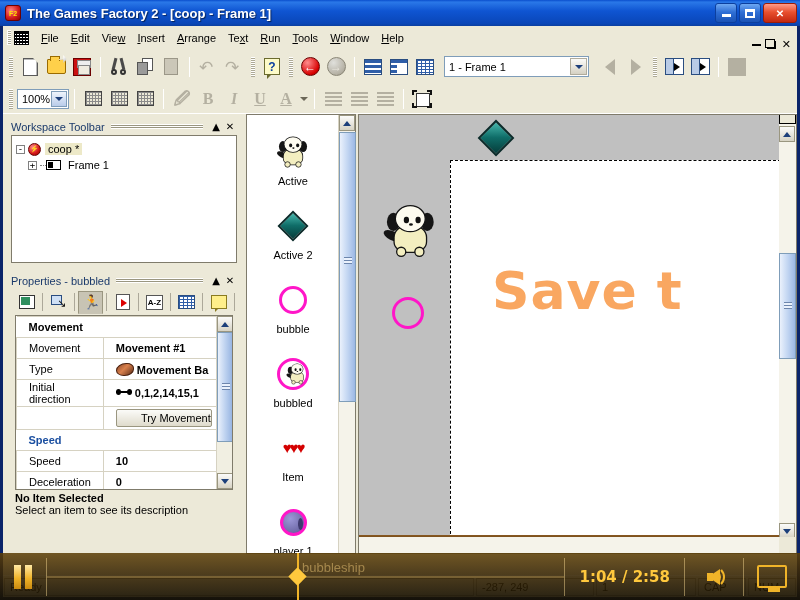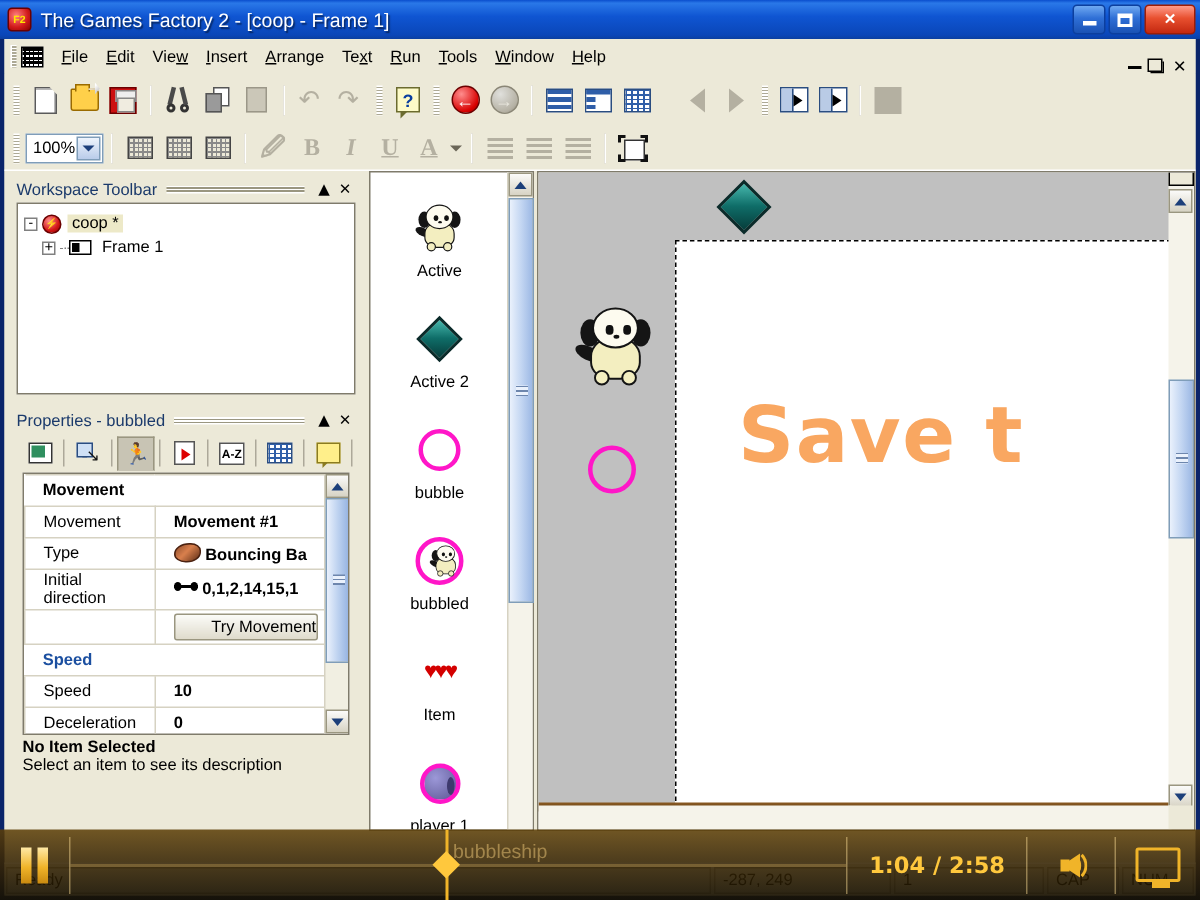--- a/index.html
+++ b/index.html
@@ -22,21 +22,21 @@
     display:flex; align-items:center; padding-left:5px;
   }
   .tb-icon{
     width:16px;height:16px;border-radius:3px;
     background:radial-gradient(circle at 35% 32%, #ff8282 0%, #d21b1b 58%, #8b0000 100%);
     color:#ffe600; font-size:7px; font-weight:bold;
     display:flex;align-items:center;justify-content:center;
     border:1px solid #6b0000; flex:none;
   }
   .tb-title{
-    color:#fff; font-size:13px; font-weight:normal; margin-left:6px;
+    color:#fff; font-size:13px; font-weight:bold; margin-left:6px;
     text-shadow:1px 1px 1px rgba(0,0,0,.55); white-space:nowrap;
   }
   .tb-btns{ position:absolute; right:3px; top:3px; display:flex; gap:2px; }
   .tb-btn{
     width:22px;height:20px;border:1px solid #0c3f9e;border-radius:3px;
     background:linear-gradient(180deg,#6fa9f2 0%,#2f6fd6 45%,#1a52b5 100%);
     display:flex;align-items:center;justify-content:center;
     color:#fff;font-size:10px;font-weight:bold;
   }
   .tb-btn.close{ width:34px;
@@ -436,20 +436,26 @@
       <div class="tbtn">
           <span class="ic-grid3"></span>
         </div>
       <div class="tbtn">
           <span class="ic-grid3b"></span>
         </div>
       <div class="tbtn">
           <span class="ic-grid3c"></span>
         </div>
       <div style="width:6px;flex:none"></div>
+      <div class="ic-combo">
+        <span>1 - Frame 1</span>
+        <span class="arrow">
+            <i></i>
+          </span>
+      </div>
       <div style="width:8px;flex:none"></div>
       <div class="tbtn">
           <span class="ic-tri left"></span>
         </div>
       <div class="tbtn">
           <span class="ic-tri right"></span>
         </div>
       <div class="gripdots"></div>
       <div class="tbtn">
           <span class="ic-frm"></span>
@@ -592,21 +598,21 @@
                 <tr class="section">
               <td colspan="2">Movement</td>
             </tr>
             <tr>
               <td class="lbl">Movement</td>
               <td class="val">Movement #1</td>
             </tr>
             <tr>
               <td class="lbl">Type</td>
               <td class="val">
-                <span class="ic-ball"></span><span>Bouncing Ba</span>
+                <span class="ic-ball"></span><span>Movement Ba</span>
               </td>
             </tr>
             <tr>
               <td class="lbl">Initial direction</td>
               <td class="val">
                 <span class="ic-dir"></span><span>0,1,2,14,15,1</span>
               </td>
             </tr>
             <tr>
               <td class="lbl"></td>

